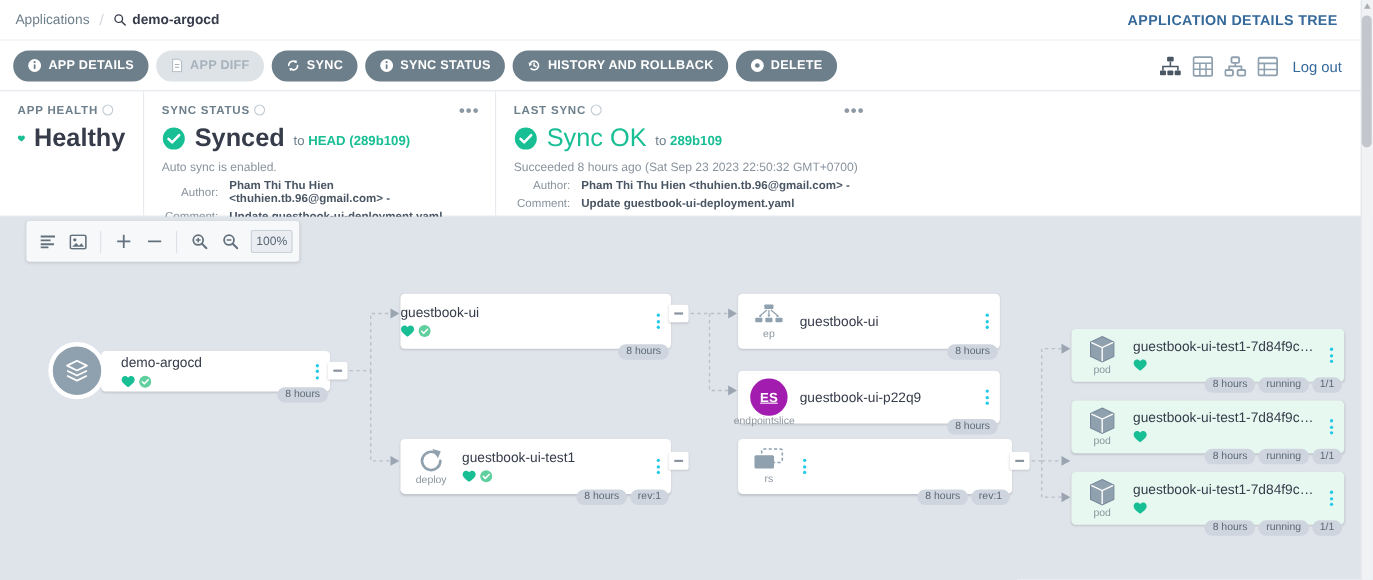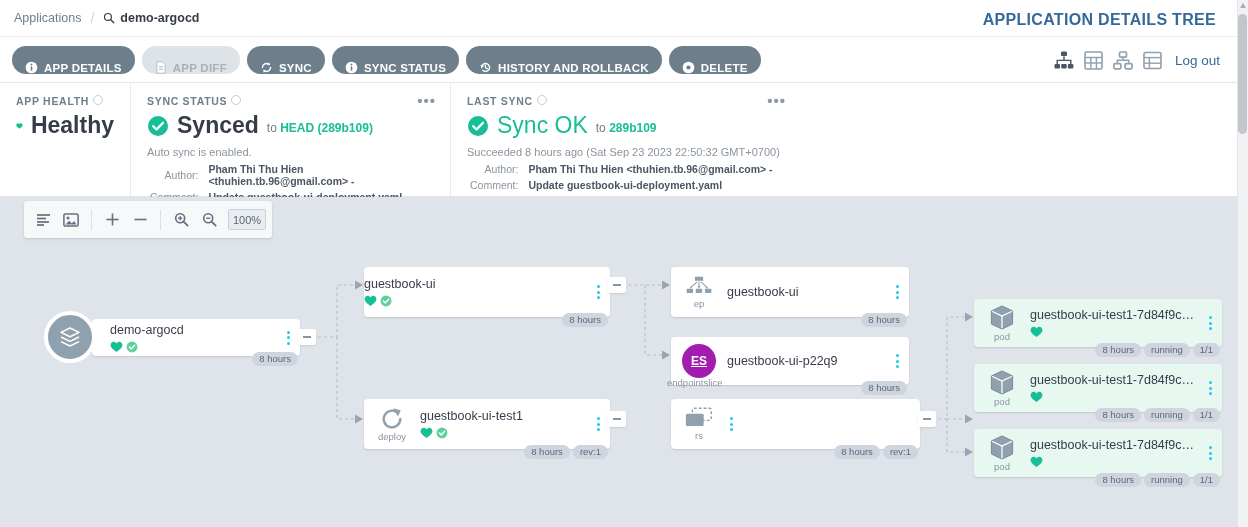--- a/index.html
+++ b/index.html
@@ -17,31 +17,31 @@
     padding:0 14px; border-bottom:1px solid #e8eaef;
     position:relative; background:#fff;
   }
   .crumb-link { color:#6d7f8b; font-size:12.5px; cursor:pointer; }
   .crumb-sep { color:#d3d8de; margin:0 9px; font-size:14px; }
   .crumb-current { color:#363c4a; font-size:12.5px; font-weight:600;
                    display:flex; align-items:center; gap:5px; }
   .crumb-current svg { display:block; }
   .details-tree-label {
     position:absolute; right:32px; top:11px;
-    color:#34699a; font-size:16px; font-weight:600; letter-spacing:.3px;
+    color:#34699a; font-size:13px; font-weight:600; letter-spacing:.3px;
   }
 
   
   .toolbar {
     height:46px; display:flex; align-items:center; gap:7px;
     padding:0 12px; border-bottom:1px solid #e3e6ec; background:#fff;
     position:relative;
   }
   .btn {
-    display:inline-flex; align-items:flex-end; gap:6px;
+    display:inline-flex; align-items:center; gap:6px;
     height:28px; padding:0 13px; border-radius:14px;
     background:#6d7f8b; color:#fff; font-size:11.5px;
     font-weight:700; letter-spacing:.25px; white-space:nowrap;
     cursor:pointer; border:none; user-select:none;
   }
   .btn.disabled { background:#dee3e8; color:#a7b2bb; cursor:default; }
   .btn svg { display:block; flex:none; }
   .caret { width:0;height:0;border-left:4px solid currentColor;
            border-right:4px solid currentColor;border-top:5px solid currentColor;
            border-left-color:transparent;border-right-color:transparent;

